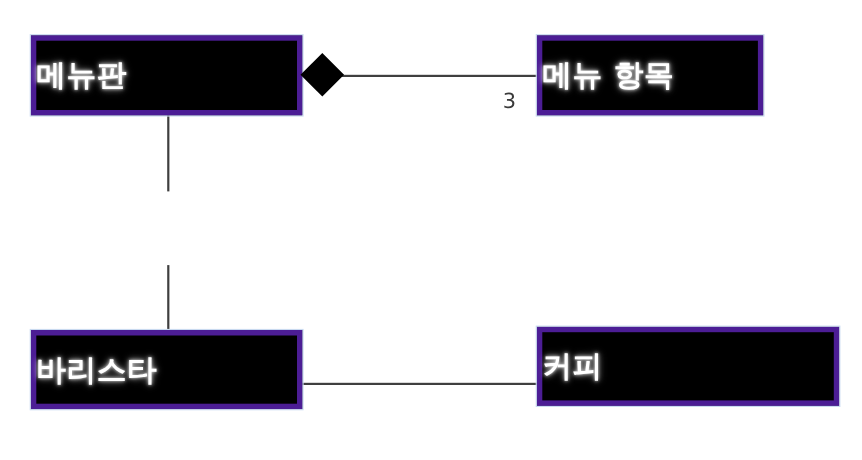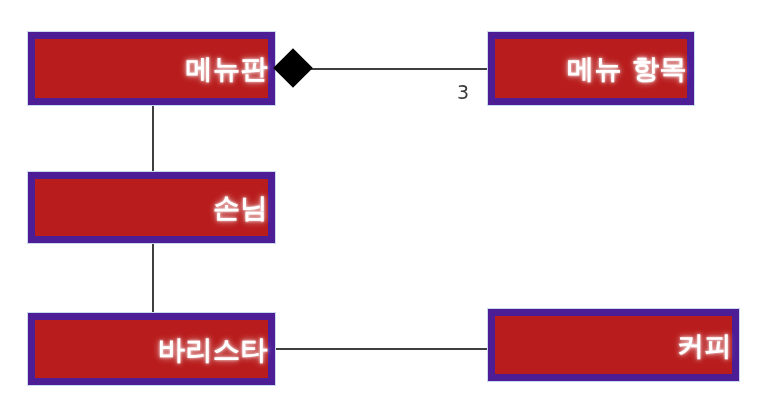--- a/index.html
+++ b/index.html
@@ -14,26 +14,26 @@
   #canvas {
     position: relative;
     width: 784px;
     height: 418px;
     background: #ffffff;
     overflow: hidden;
   }
   .node {
     position: absolute;
     box-sizing: border-box;
-    background: #b91c1c;
-    border: 7px solid #4c1d95;
+    background: #000000;
+    border: 5px solid #4c1d95;
     outline: 1px solid #C9DAF0;
     display: flex;
     align-items: center;
-    justify-content: flex-end;
+    justify-content: flex-start;
     z-index: 3;
   }
   .node-label {
     color: #FFFFFF;
     font-weight: bold;
     font-size: 27px;
     line-height: 1;
     letter-spacing: 0.5px;
     text-shadow:
        0 0 3px rgba(255,255,255,0.85),
@@ -88,29 +88,26 @@
   <div class="edge-h" style="left:273px; top:348px; width:217px;"></div>
 
   <div class="node" style="left:28px; top:32px; width:247px; height:73px;">
     <span class="node-label">메뉴판</span>
   </div>
 
   <div class="node" style="left:488px; top:32px; width:206px; height:73px;">
     <span class="node-label">메뉴 항목</span>
   </div>
 
-  <div class="node" style="left:28px; top:172px; width:247px; height:71px;">
-    <span class="node-label">손님</span>
-  </div>
 
-  <div class="node" style="left:28px; top:313px; width:247px; height:72px;">
+  <div class="node" style="left:28px; top:300px; width:247px; height:72px;">
     <span class="node-label">바리스타</span>
   </div>
 
-  <div class="node" style="left:488px; top:309px; width:251px; height:72px;">
+  <div class="node" style="left:488px; top:297px; width:275px; height:72px;">
     <span class="node-label">커피</span>
   </div>
 
   <div class="diamond" style="left:279px; top:54px; width:28px; height:28px;">
     <div class="diamond-shape"></div>
   </div>
 
   <div class="mult-label" style="left:457px; top:83px;">3</div>
 
 </div>

